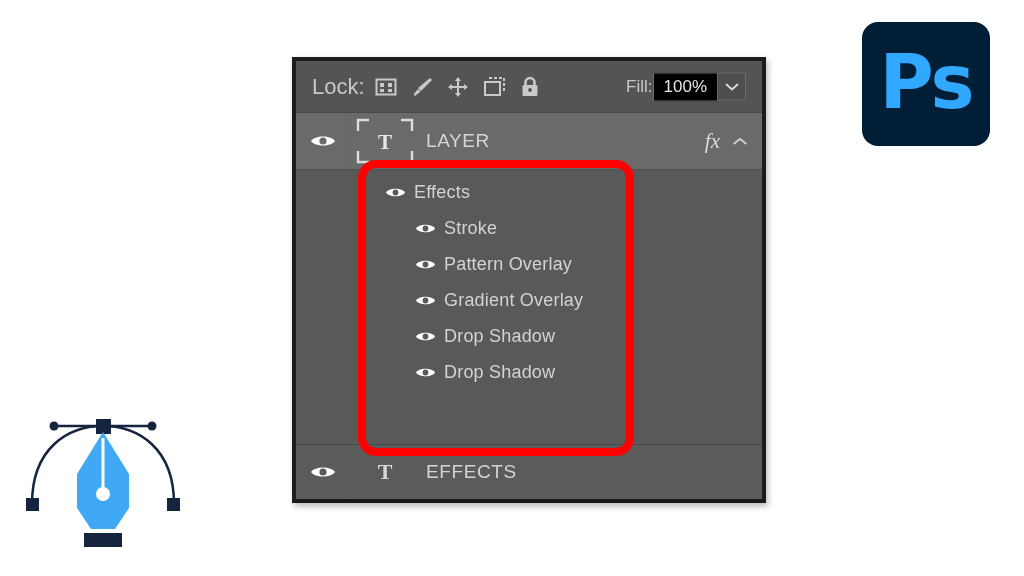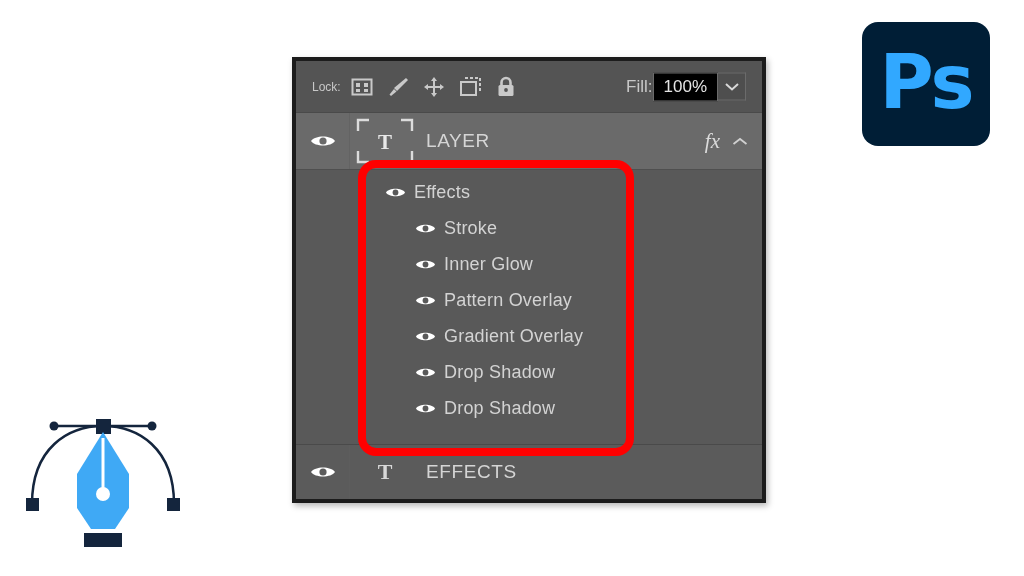--- a/index.html
+++ b/index.html
@@ -66,21 +66,21 @@
     background: #545454;
     border-bottom: 1px solid #4a4a4a;
     display: flex;
     align-items: center;
     padding: 0 14px 0 16px;
     box-sizing: border-box;
     position: relative;
   }
   .lock-label {
     color: #c8c8c8;
-    font-size: 12px;
+    font-size: 22px;
     margin-right: 10px;
     white-space: nowrap;
   }
   .lock-icons {
     display: flex;
     align-items: center;
     gap: 14px;
   }
   .lock-icons .ic {
     width: 22px;
@@ -362,29 +362,20 @@
       <span class="eye-small">
         <svg width="21" height="13" viewBox="0 0 21 13" xmlns="http://www.w3.org/2000/svg">
           <path d="M1,6.5 C4,1.5 17,1.5 20,6.5 C17,11.5 4,11.5 1,6.5 Z" fill="#ffffff"></path>
           <circle cx="10.5" cy="6.5" r="2.9" fill="#595959"></circle>
         </svg>
       </span>
       <span class="effect-label">Stroke</span>
     </div>
 
 
-    <div class="effect-row indent-2">
-      <span class="eye-small">
-        <svg width="21" height="13" viewBox="0 0 21 13" xmlns="http://www.w3.org/2000/svg">
-          <path d="M1,6.5 C4,1.5 17,1.5 20,6.5 C17,11.5 4,11.5 1,6.5 Z" fill="#ffffff"></path>
-          <circle cx="10.5" cy="6.5" r="2.9" fill="#595959"></circle>
-        </svg>
-      </span>
-      <span class="effect-label">Inner Glow</span>
-    </div>
 
     <div class="effect-row indent-2">
       <span class="eye-small">
         <svg width="21" height="13" viewBox="0 0 21 13" xmlns="http://www.w3.org/2000/svg">
           <path d="M1,6.5 C4,1.5 17,1.5 20,6.5 C17,11.5 4,11.5 1,6.5 Z" fill="#ffffff"></path>
           <circle cx="10.5" cy="6.5" r="2.9" fill="#595959"></circle>
         </svg>
       </span>
       <span class="effect-label">Pattern Overlay</span>
     </div>

